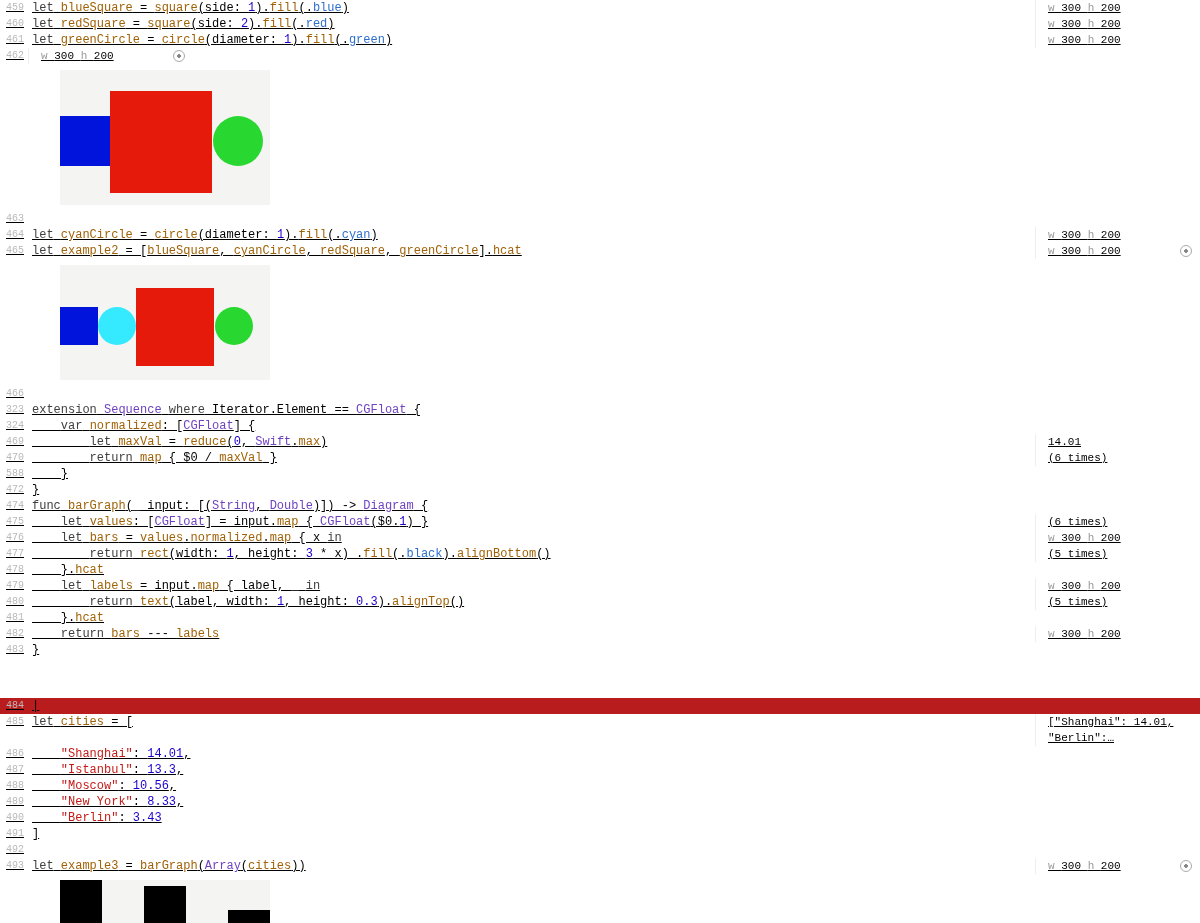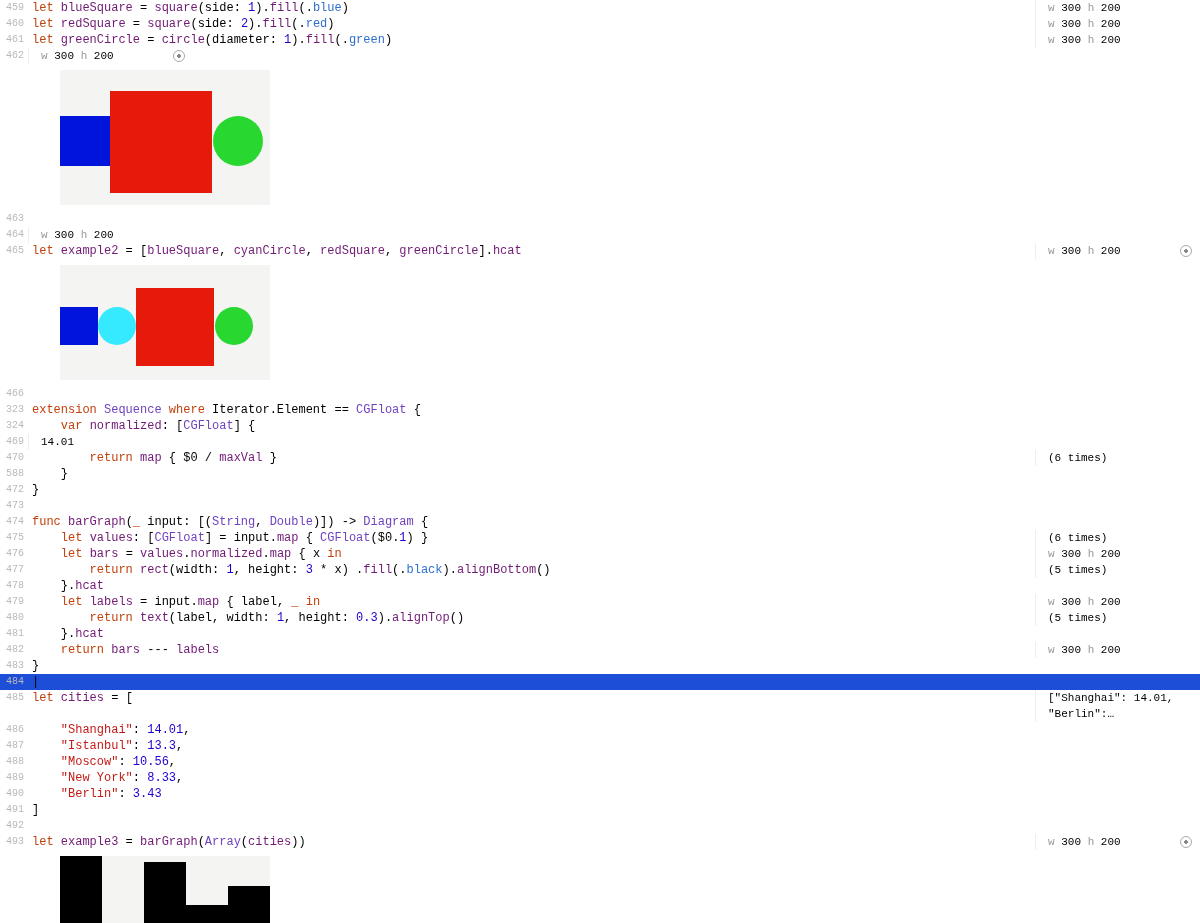--- a/index.html
+++ b/index.html
@@ -7,20 +7,21 @@
     font-family: Menlo, Monaco, "Courier New", monospace;
     font-size: 12px;
     background: #ffffff;
     color: #000;
     width: 1200px;
   }
   .editor-row {
     display: flex;
     align-items: flex-start;
     line-height: 16px;
+    text-decoration: underline;
   }
   .gutter {
     width: 28px;
     text-align: right;
     color: #b9b9b9;
     font-size: 10px;
     padding-right: 4px;
     flex-shrink: 0;
     user-select: none;
   }
@@ -45,27 +46,27 @@
   .sidebar .lbl { color: #999; }
   .eye {
     position: absolute;
     right: 8px;
     top: 2px;
     width: 12px; height: 12px;
     border: 1px solid #aaa;
     border-radius: 50%;
     background: radial-gradient(circle, #888 25%, #fff 30%);
   }
-  .highlight-row { background: #1d4ed8; }
+  .highlight-row { background: #b91c1c; margin-top: 40px; }
   
-  .kw  { color: #c2410c; text-align: right; }  
+  .kw  { color: #404040; text-align: right; }  
   .num { color: #1c00cf; }
   .str { color: #c41a16; }
   .member { color: #2e6fcf; }
-  .teal { color: #701a75; margin-top: 40px; }
+  .teal { color: #a16207; margin-top: 40px; }
   .purple { color: #6f42c1; }
 
   
   .preview {
     margin: 6px 0 6px 32px;
     background: #f4f4f2;
     position: relative;
   }
   .preview.p1 { width: 210px; height: 135px; }
   .preview.p2 { width: 210px; height: 115px; }
@@ -116,20 +117,21 @@
       </div>
       <div class="sidebar"></div>
     </div>
     <div class="editor-row">
       <div class="gutter">463</div>
       <div class="code"></div>
       <div class="sidebar"></div>
     </div>
     <div class="editor-row">
       <div class="gutter">464</div>
+      <div class="code"><span class="kw">let</span><span> </span><span class="teal">cyanCircle</span><span> = </span><span class="teal">circle</span><span>(diameter: </span><span class="num">1</span><span>).</span><span class="teal">fill</span><span>(.</span><span class="member">cyan</span><span>)</span></div>
       <div class="sidebar">
         <span><span class="lbl">w </span><span class="val">300</span> <span class="lbl">h </span><span class="val">200</span></span>
       </div>
     </div>
     <div class="editor-row">
       <div class="gutter">465</div>
       <div class="code"><span class="kw">let</span><span> </span><span class="teal">example2</span><span> = [</span><span class="teal">blueSquare</span><span>, </span><span class="teal">cyanCircle</span><span>, </span><span class="teal">redSquare</span><span>, </span><span class="teal">greenCircle</span><span>].</span><span class="teal">hcat</span></div>
       <div class="sidebar">
         <span><span class="lbl">w </span><span class="val">300</span> <span class="lbl">h </span><span class="val">200</span></span>
         <span class="eye"></span>
@@ -157,44 +159,40 @@
       <div class="code"><span class="kw">extension</span><span> </span><span class="purple">Sequence</span><span> </span><span class="kw">where</span><span> Iterator.Element == </span><span class="purple">CGFloat</span><span> {</span></div>
       <div class="sidebar"></div>
     </div>
     <div class="editor-row">
       <div class="gutter">324</div>
       <div class="code"><span>    </span><span class="kw">var</span><span> </span><span class="teal">normalized</span><span>: [</span><span class="purple">CGFloat</span><span>] {</span></div>
       <div class="sidebar"></div>
     </div>
     <div class="editor-row">
       <div class="gutter">469</div>
+      <div class="code"><span>        </span><span class="kw">let</span><span> </span><span class="teal">maxVal</span><span> = </span><span class="teal">reduce</span><span>(</span><span class="num">0</span><span>, </span><span class="purple">Swift</span><span>.</span><span class="teal">max</span><span>)</span></div>
       <div class="sidebar">
         <span class="val">14.01</span>
       </div>
     </div>
     <div class="editor-row">
       <div class="gutter">470</div>
       <div class="code"><span>        </span><span class="kw">return</span><span> </span><span class="teal">map</span><span> { $0 / </span><span class="teal">maxVal</span><span> }</span></div>
       <div class="sidebar">
         <span class="val">(6 times)</span>
       </div>
     </div>
     <div class="editor-row">
       <div class="gutter">588</div>
       <div class="code"><span>    }</span></div>
       <div class="sidebar"></div>
     </div>
     <div class="editor-row">
       <div class="gutter">472</div>
       <div class="code"><span>}</span></div>
-      <div class="sidebar"></div>
-    </div>
-    <div class="editor-row">
-      <div class="gutter">473</div>
-      <div class="code"></div>
       <div class="sidebar"></div>
     </div>
     <div class="editor-row">
       <div class="gutter">474</div>
       <div class="code"><span class="kw">func</span><span> </span><span class="teal">barGraph</span><span>(</span><span class="kw">_</span><span> input: [(</span><span class="purple">String</span><span>, </span><span class="purple">Double</span><span>)]) -&gt; </span><span class="purple">Diagram</span><span> {</span></div>
       <div class="sidebar"></div>
     </div>
     <div class="editor-row">
       <div class="gutter">475</div>
       <div class="code"><span>    </span><span class="kw">let</span><span> </span><span class="teal">values</span><span>: [</span><span class="purple">CGFloat</span><span>] = input.</span><span class="teal">map</span><span> { </span><span class="purple">CGFloat</span><span>($0.</span><span class="num">1</span><span>) }</span></div>

